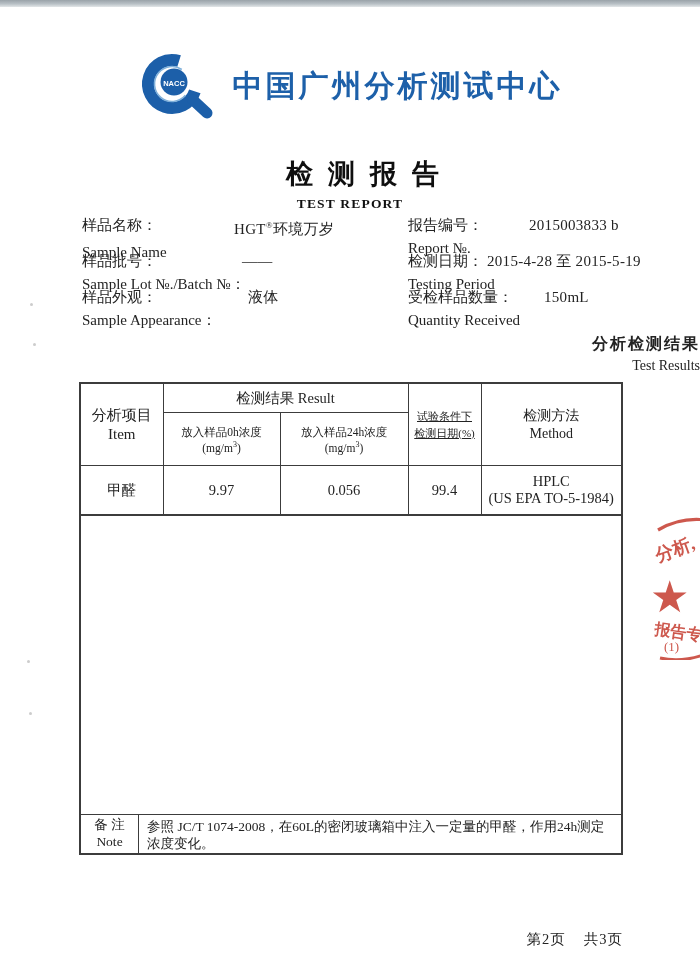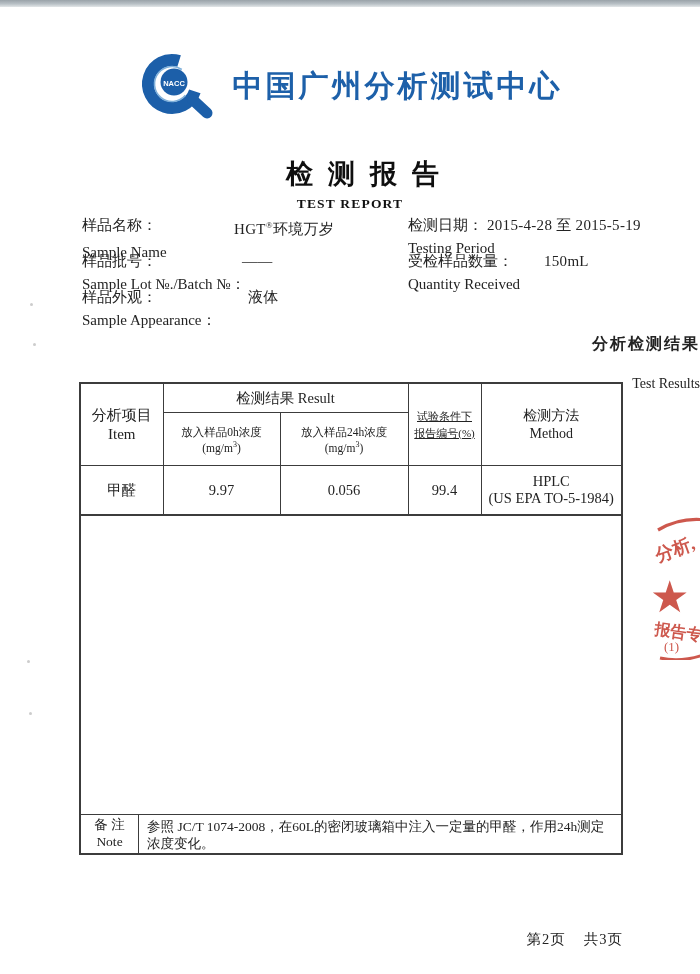--- a/index.html
+++ b/index.html
@@ -33,21 +33,21 @@
   .enline{line-height:18px;white-space:nowrap;}
   .lbl{display:inline-block;vertical-align:top;}
   .left-e1 .lbl{width:152px;} .left-e2 .lbl{width:160px;} .left-e3 .lbl{width:166px;}
   .right-e1 .lbl{width:121px;} .right-e2 .lbl{width:79px;} .right-e3 .lbl{width:136px;}
   .val{letter-spacing:.3px;}
   sup.reg{font-size:9px;vertical-align:super;}
 
   
   .section-title{position:absolute;top:334px;left:0;width:700px;text-align:right;}
   .section-cn{font-size:16px;font-weight:700;letter-spacing:2px;}
-  .section-en{font-size:14px;margin-top:21px;}
+  .section-en{font-size:14px;margin-top:3px;}
 
   
   .report-table{position:absolute;top:382px;left:79px;width:544px;height:473px;
     border:2px solid #3c3c3c;box-sizing:border-box;display:flex;flex-direction:column;}
   table.grid{border-collapse:collapse;width:100%;table-layout:fixed;}
   table.grid td{border:1.4px solid #3c3c3c;text-align:center;vertical-align:middle;padding:0 2px;}
   table.grid tr td:first-child{border-left:none;}
   table.grid tr td:last-child{border-right:none;}
   table.grid tr:first-child td{border-top:none;}
   .hdr-item{font-size:15px;line-height:19px;margin-top:48px;}
@@ -106,20 +106,24 @@
     <div class="entry left-e2">
       <div class="cnline"><span class="lbl">样品批号：</span><span class="val">——</span></div>
       <div class="enline">Sample Lot №./Batch №：</div>
     </div>
     <div class="entry left-e3">
       <div class="cnline"><span class="lbl">样品外观：</span><span class="val">液体</span></div>
       <div class="enline">Sample Appearance：</div>
     </div>
   </div>
   <div class="info-col-right">
+    <div class="entry right-e1">
+      <div class="cnline"><span class="lbl">报告编号：</span><span class="val">2015003833 b</span></div>
+      <div class="enline">Report №.</div>
+    </div>
     <div class="entry right-e2">
       <div class="cnline"><span class="lbl">检测日期：</span><span class="val">2015-4-28 至 2015-5-19</span></div>
       <div class="enline">Testing Period</div>
     </div>
     <div class="entry right-e3">
       <div class="cnline"><span class="lbl">受检样品数量：</span><span class="val">150mL</span></div>
       <div class="enline">Quantity Received</div>
     </div>
   </div>
 </div>
@@ -140,21 +144,21 @@
       </colgroup>
     <tbody>
         <tr>
       <td rowspan="2" class="hdr-item">
         <div>分析项目</div>
         <div>Item</div>
       </td>
       <td colspan="2" class="hdr-result">检测结果  Result</td>
       <td rowspan="2" class="hdr-drop">
         <div>试验条件下</div>
-        <div>报告编号(%)</div>
+        <div>检测日期(%)</div>
       </td>
       <td rowspan="2" class="hdr-method">
         <div>检测方法</div>
         <div>Method</div>
       </td>
     </tr>
     <tr>
       <td class="hdr-sub"><span>放入样品0h浓度(mg/m</span><sup class="cube">3</sup><span>)</span></td>
       <td class="hdr-sub"><span>放入样品24h浓度(mg/m</span><sup class="cube">3</sup><span>)</span></td>
     </tr>

